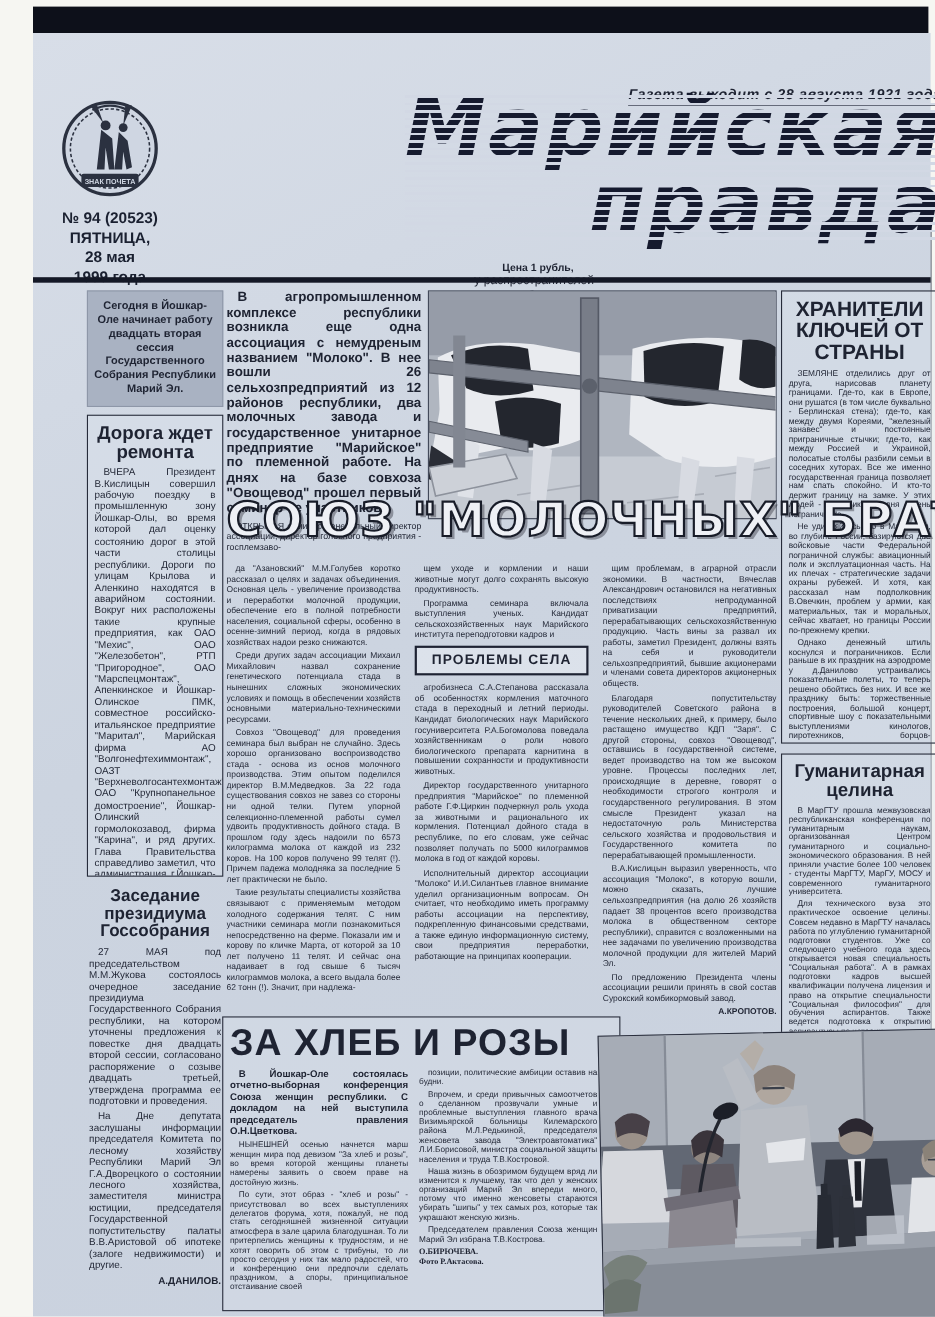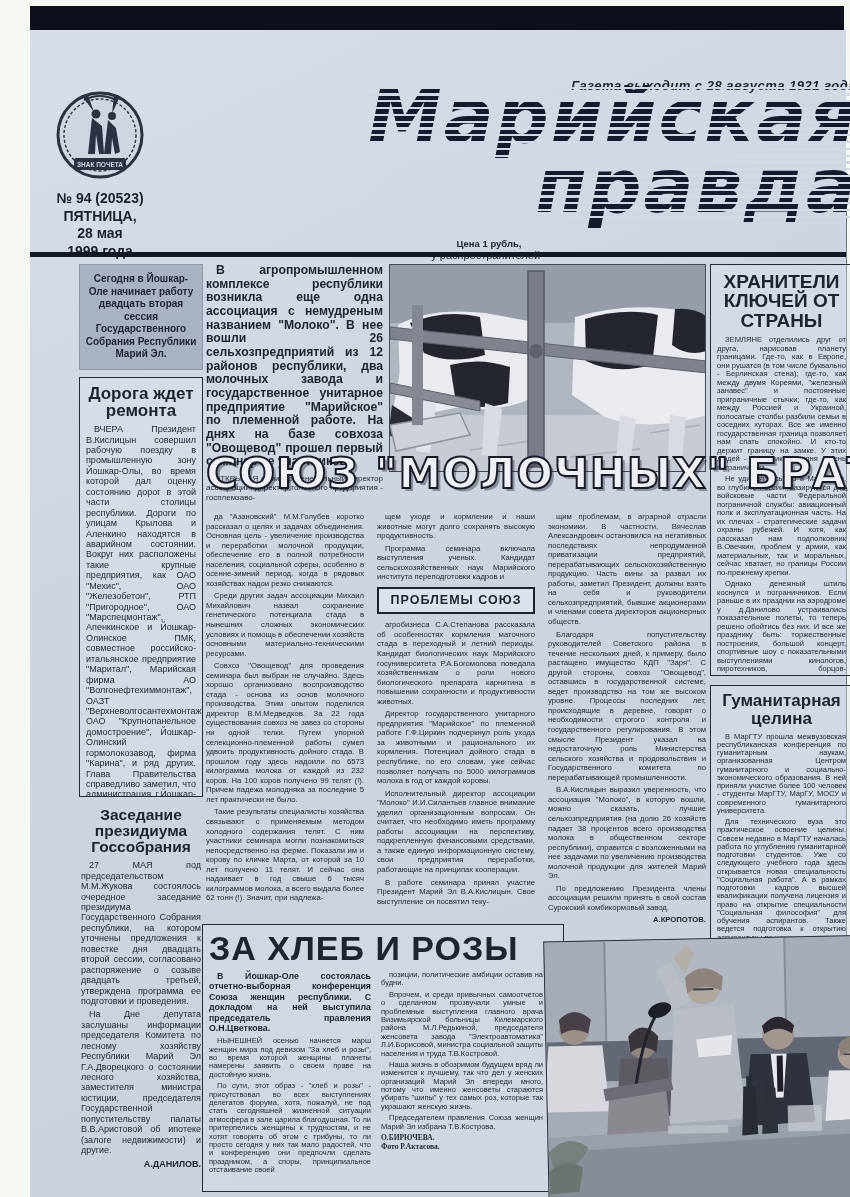--- a/index.html
+++ b/index.html
@@ -202,26 +202,25 @@
               <p>да "Азановский" М.М.Голубев коротко рассказал о целях и задачах объединения. Основная цель - увеличение производства и переработки молочной продукции, обеспечение его в полной потребности населения, социальной сферы, особенно в осенне-зимний период, когда в рядовых хозяйствах надои резко снижаются.</p>
               <p>Среди других задач ассоциации Михаил Михайлович назвал сохранение генетического потенциала стада в нынешних сложных экономических условиях и помощь в обеспечении хозяйств основными материально-техническими ресурсами.</p>
               <p>Совхоз "Овощевод" для проведения семинара был выбран не случайно. Здесь хорошо организовано воспроизводство стада - основа из основ молочного производства. Этим опытом поделился директор В.М.Медведков. За 22 года существования совхоз не завез со стороны ни одной телки. Путем упорной селекционно-племенной работы сумел удвоить продуктивность дойного стада. В прошлом году здесь надоили по 6573 килограмма молока от каждой из 232 коров. На 100 коров получено 99 телят (!). Причем падежа молодняка за последние 5 лет практически не было.</p>
               <p>Такие результаты специалисты хозяйства связывают с применяемым методом холодного содержания телят. С ним участники семинара могли познакомиться непосредственно на ферме. Показали им и корову по кличке Марта, от которой за 10 лет получено 11 телят. И сейчас она надаивает в год свыше 6 тысяч килограммов молока, а всего выдала более 62 тонн (!). Значит, при надлежа-</p>
             </div>
           <div class="c">
             <div>
                 <p>щем уходе и кормлении и наши животные могут долго сохранять высокую продуктивность.</p>
                 <p>Программа семинара включала выступления ученых. Кандидат сельскохозяйственных наук Марийского института переподготовки кадров и</p>
               </div>
-            <div class="section-label">ПРОБЛЕМЫ СОЮЗ</div>
+            <div class="section-label">ПРОБЛЕМЫ СЕЛА</div>
             <div>
                 <p>агробизнеса С.А.Степанова рассказала об особенностях кормления маточного стада в переходный и летний периоды. Кандидат биологических наук Марийского госуниверситета Р.А.Богомолова поведала хозяйственникам о роли нового биологического препарата карнитина в повышении сохранности и продуктивности животных.</p>
                 <p>Директор государственного унитарного предприятия "Марийское" по племенной работе Г.Ф.Циркин подчеркнул роль ухода за животными и рационального их кормления. Потенциал дойного стада в республике, по его словам, уже сейчас позволяет получать по 5000 килограммов молока в год от каждой коровы.</p>
                 <p>Исполнительный директор ассоциации "Молоко" И.И.Силантьев главное внимание уделил организационным вопросам. Он считает, что необходимо иметь программу работы ассоциации на перспективу, подкрепленную финансовыми средствами, а также единую информационную систему, свои предприятия переработки, работающие на принципах кооперации.</p>
-                <p>В работе семинара принял участие Президент Марий Эл В.А.Кислицын. Свое выступление он посвятил теку-</p>
               </div>
           </div>
           <div class="c">
             <div>
                 <p>щим проблемам, в аграрной отрасли экономики. В частности, Вячеслав Александрович остановился на негативных последствиях непродуманной приватизации предприятий, перерабатывающих сельскохозяйственную продукцию. Часть вины за развал их работы, заметил Президент, должны взять на себя и руководители сельхозпредприятий, бывшие акционерами и членами совета директоров акционерных обществ.</p>
                 <p>Благодаря попустительству руководителей Советского района в течение нескольких дней, к примеру, было растащено имущество КДП "Заря". С другой стороны, совхоз "Овощевод", оставшись в государственной системе, ведет производство на том же высоком уровне. Процессы последних лет, происходящие в деревне, говорят о необходимости строгого контроля и государственного регулирования. В этом смысле Президент указал на недостаточную роль Министерства сельского хозяйства и продовольствия и Государственного комитета по перерабатывающей промышленности.</p>
                 <p>В.А.Кислицын выразил уверенность, что ассоциация "Молоко", в которую вошли, можно сказать, лучшие сельхозпредприятия (на долю 26 хозяйств падает 38 процентов всего производства молока в общественном секторе республики), справится с возложенными на нее задачами по увеличению производства молочной продукции для жителей Марий Эл.</p>
                 <p>По предложению Президента члены ассоциации решили принять в свой состав Сурокский комбикормовый завод.</p>
               </div>
             <div class="sig">А.КРОПОТОВ.</div>

